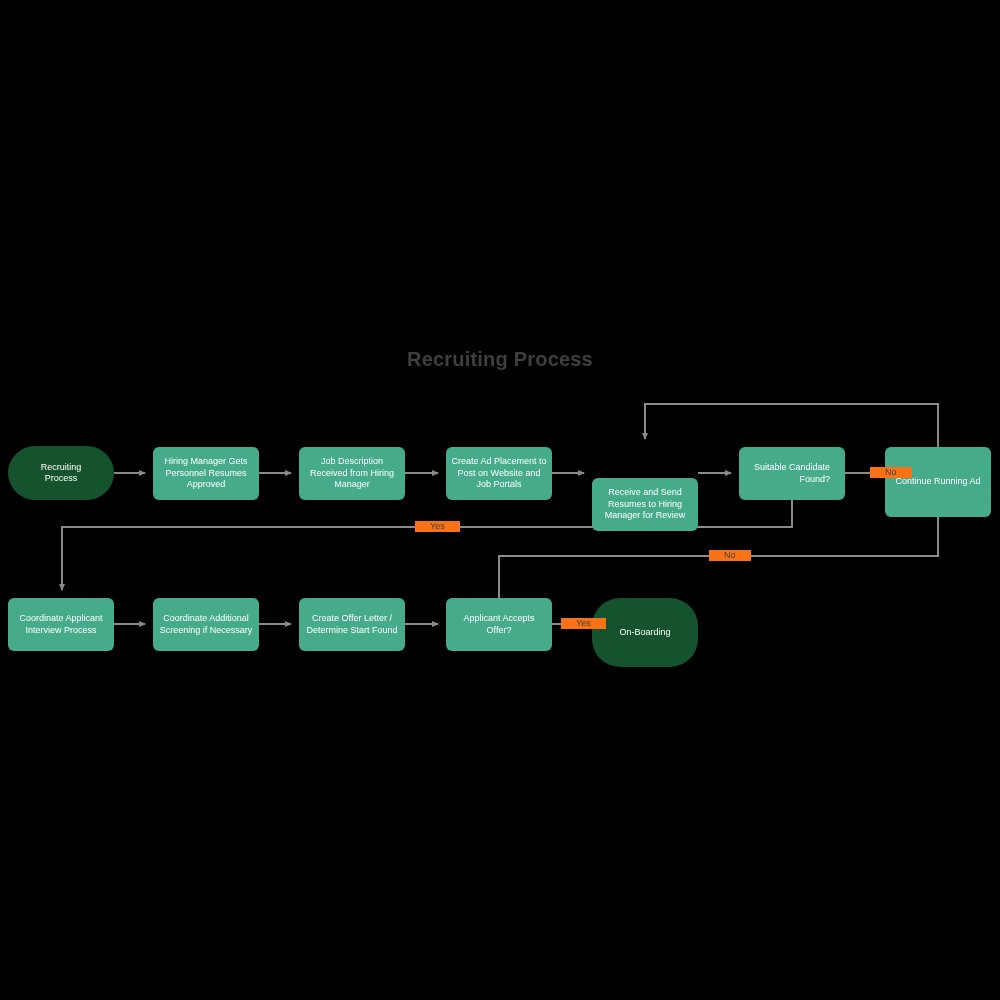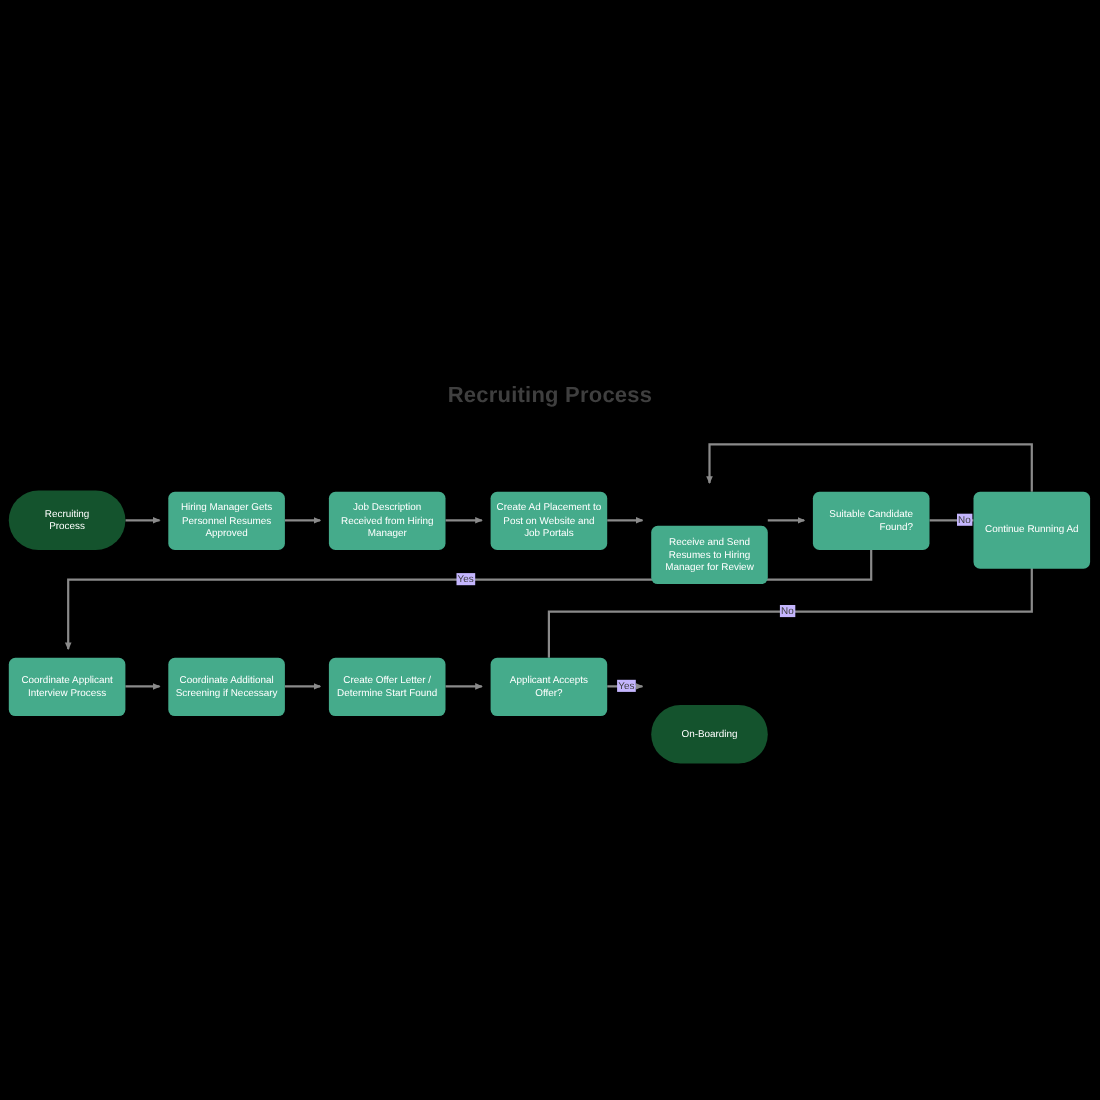--- a/index.html
+++ b/index.html
@@ -43,25 +43,25 @@
   .node.process {
     background: #45ab8b;
     border-radius: 6px;
   }
   .node.terminator {
     background: #14532d;
     border-radius: 28px;
   }
   .edge-label {
     position: absolute;
-    background: #c4b5fd;
+    background: #f97316;
     color: #3f3f3f;
     font-size: 9px;
     line-height: 11px;
-    padding: 0px 1px;
+    padding: 0px 15px;
     font-family: "Liberation Sans", sans-serif;
     white-space: nowrap;
   }
   svg#connectors {
     position: absolute;
     left: 0;
     top: 0;
     width: 1000px;
     height: 1000px;
   }
@@ -138,21 +138,21 @@
 
   <div class="node process" style="left:153px; top:598px; width:106px; height:53px;">Coordinate Additional
 Screening if Necessary</div>
 
   <div class="node process" style="left:299px; top:598px; width:106px; height:53px;">Create Offer Letter /
 Determine Start Found</div>
 
   <div class="node process" style="left:446px; top:598px; width:106px; height:53px;">Applicant Accepts
 Offer?</div>
 
-  <div class="node terminator" style="left:592px; top:598px; width:106px; height:53px;margin-top:43px;">On-Boarding</div>
+  <div class="node terminator" style="left:592px; top:598px; width:106px; height:69px;">On-Boarding</div>
 
   <div class="edge-label" style="left:415px; top:521px;">Yes</div>
 
   <div class="edge-label" style="left:870px; top:467px;">No</div>
 
   <div class="edge-label" style="left:709px; top:550px;">No</div>
 
   <div class="edge-label" style="left:561px; top:618px;">Yes</div>
 
 </div>

